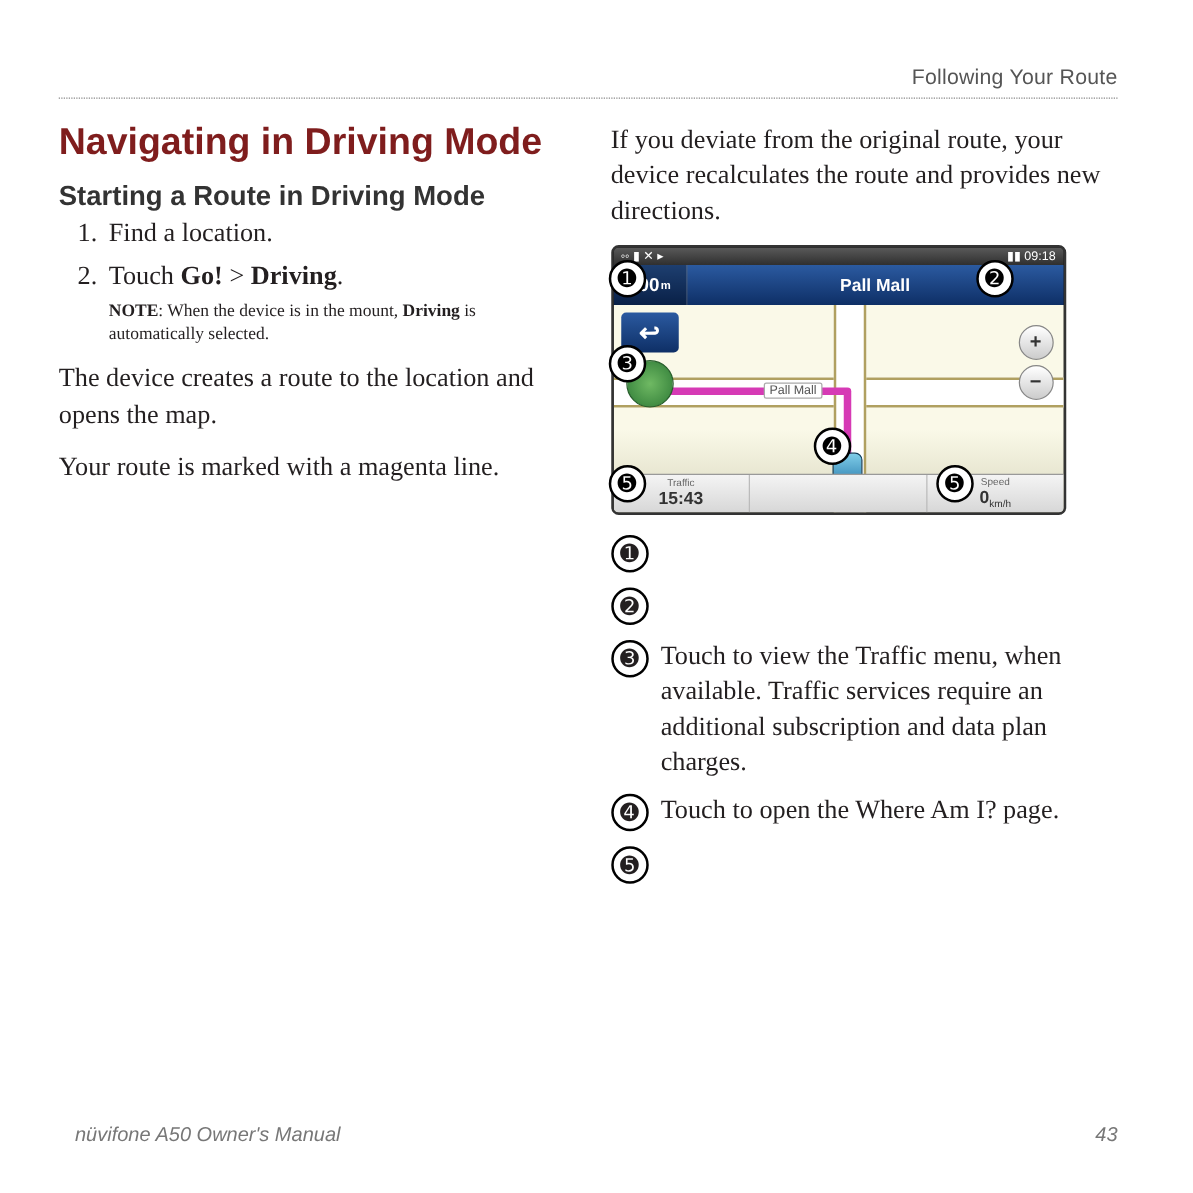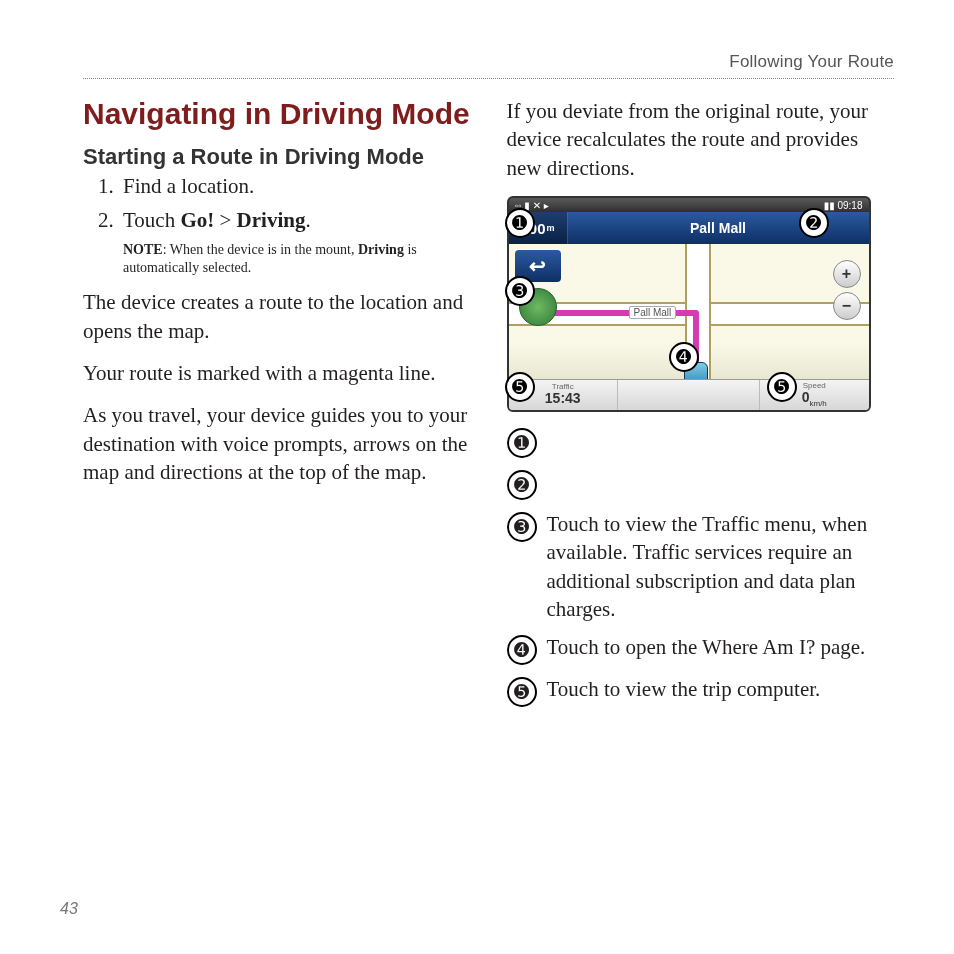--- a/index.html
+++ b/index.html
@@ -6,21 +6,21 @@
     margin: 0;
     padding: 0;
     font-family: "Times New Roman", Times, serif;
     background: #fff;
     width: 954px;
     height: 954px;
     box-sizing: border-box;
     color: #231f20;
   }
   .page {
-    padding: 52px 60px 40px 83px;
+    padding: 52px 60px 40px 47px;
     box-sizing: border-box;
     height: 100%;
     position: relative;
   }
   .running-head {
     font-family: Arial, Helvetica, sans-serif;
     font-size: 17px;
     color: #555;
     text-align: right;
     padding-bottom: 6px;
@@ -231,21 +231,20 @@
           <span>Touch </span><span class="bold">Go!</span><span> &gt; </span><span class="bold">Driving</span><span>.</span>
           <div class="note-block">
             <span class="bold">NOTE</span><span>: When the device is in the mount, </span><span class="bold">Driving</span><span> is automatically selected.</span>
           </div>
         </li>
       </ol>
 
       <p class="body">The device creates a route to the location and opens the map.</p>
 
       <p class="body" style="margin-top:2px;">Your route is marked with a magenta line.</p>
-      <p class="body">As you travel, your device guides you to your destination with voice prompts, arrows on the map and directions at the top of the map.</p>
     </div>
 
     <div class="col">
       <p class="body" style="margin-top:0;">If you deviate from the original route, your device recalculates the route and provides new directions.</p>
 
       <div style="position:relative; width:372px;">
         <div class="device">
           <div class="status-bar">
             <span>◦◦ ▮ ✕ ▸</span>
             <span>▮▮ 09:18</span>
@@ -300,22 +299,22 @@
         <div class="callout-row">
           <div class="callout-num">➌</div>
           <div class="callout-text">Touch to view the Traffic menu, when available. Traffic services require an additional subscription and data plan charges.</div>
         </div>
         <div class="callout-row">
           <div class="callout-num">➍</div>
           <div class="callout-text">Touch to open the Where Am I? page.</div>
         </div>
         <div class="callout-row">
           <div class="callout-num">➎</div>
-          <div class="callout-text">Touch to view the trip computer.</div>
         </div>
       </div>
     </div>
   </div>
 
   <div class="footer">
+    <span>nüvifone A50 Owner's Manual</span>
     <span>43</span>
   </div>
 </div>
 
 </body></html>

